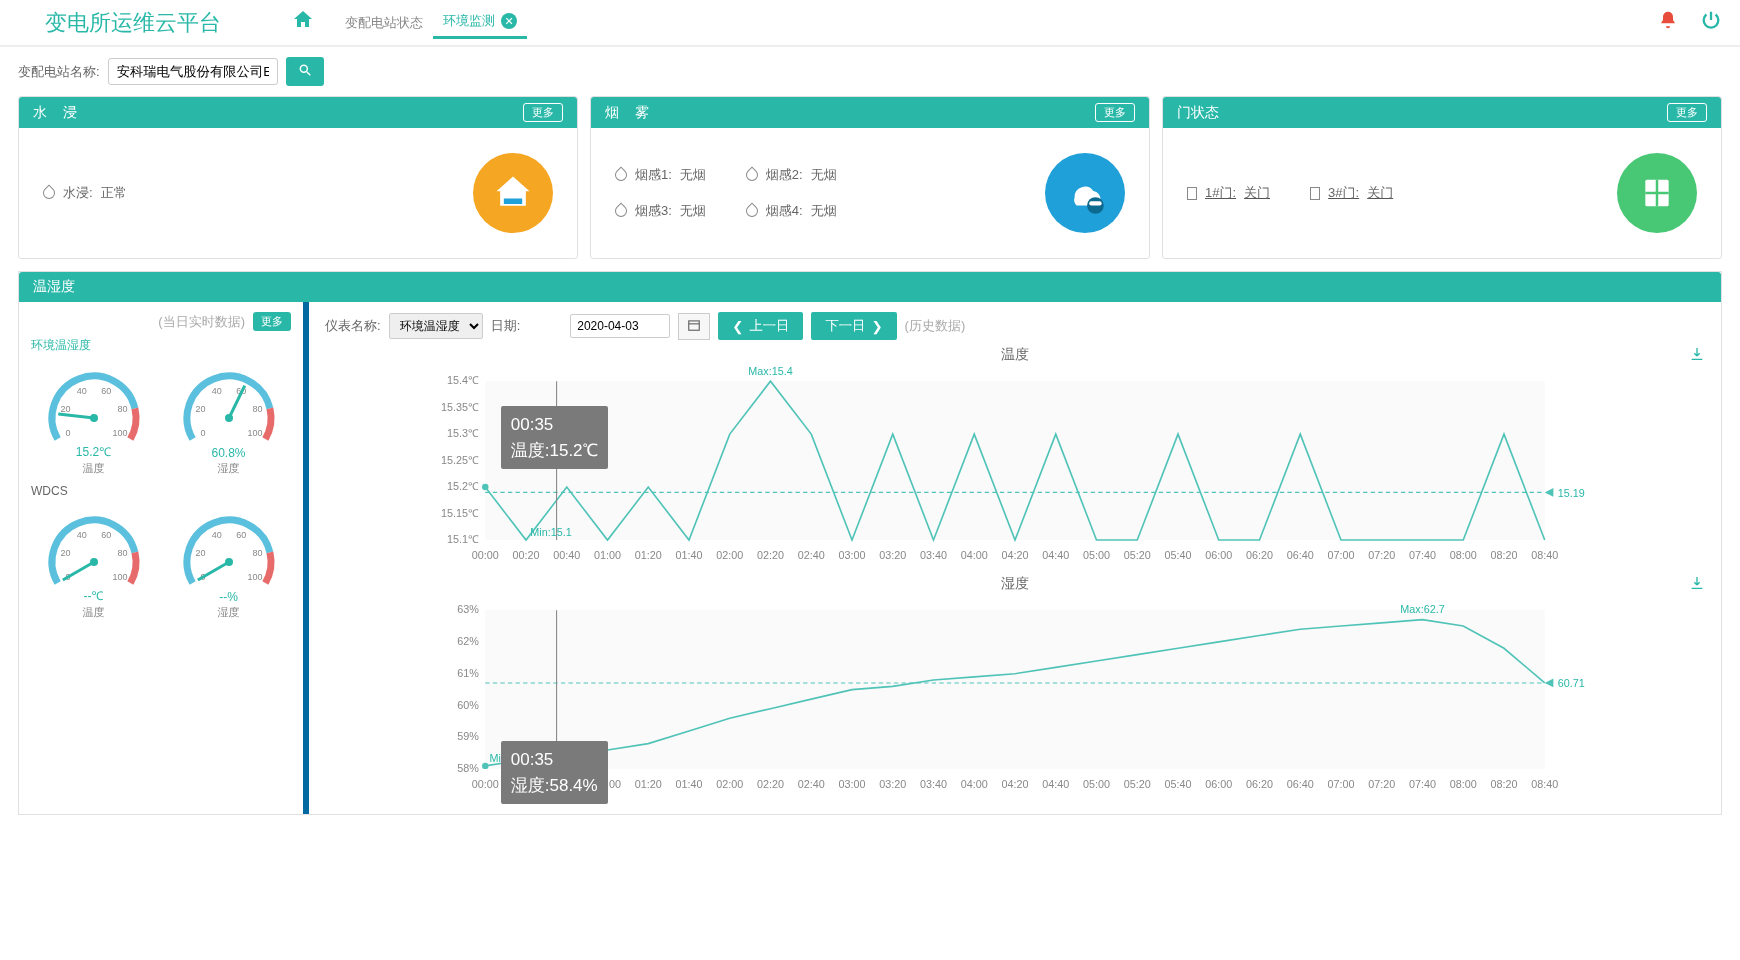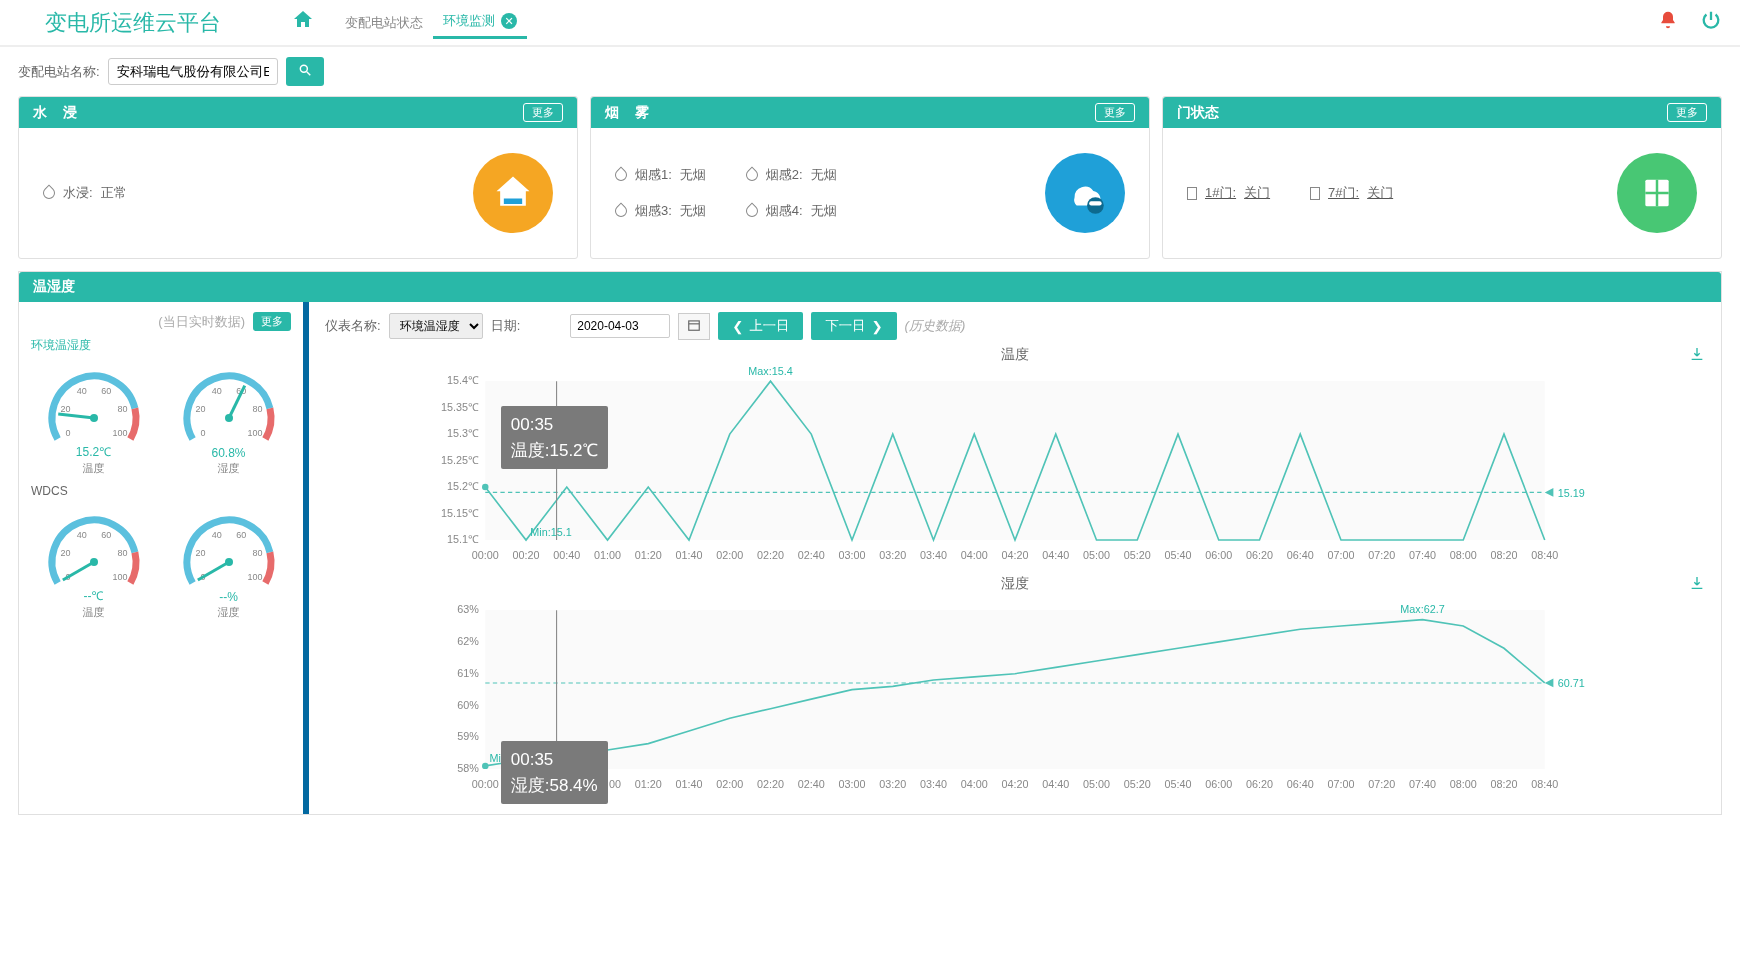--- a/index.html
+++ b/index.html
@@ -13,21 +13,21 @@
 .top-right { margin-left: auto; display: flex; gap: 22px; align-items: center; }
 .bell-icon { color: #e74c3c; font-size: 20px; cursor: pointer; }
 .power-icon { color: #29b8a8; font-size: 22px; cursor: pointer; }
 .searchbar { display: flex; align-items: center; gap: 8px; padding: 10px 18px; }
 .searchbar label { color: #666; text-align: right; }
 .searchbar input { border: 1px solid #ccc; border-radius: 3px; padding: 5px 8px; width: 170px; }
 .search-btn { background: #29b8a8; color: #fff; border: none; border-radius: 3px; padding: 6px 12px; cursor: pointer; }
 .row3 { display: flex; gap: 12px; padding: 0 18px; }
 .panel { border: 1px solid #e0e0e0; border-radius: 3px; flex: 1; background: #fff; }
 .panel-head { background: #29b8a8; color: #fff; padding: 6px 14px; display: flex; align-items: center; justify-content: space-between; border-radius: 3px 3px 0 0; }
-.panel-head .title { letter-spacing: 6px; font-size: 14px; font-weight: bold; }
+.panel-head .title { letter-spacing: 6px; font-size: 14px; }
 .more-btn { border: 1px solid #fff; background: transparent; color: #fff; font-size: 11px; padding: 1px 8px; border-radius: 3px; cursor: pointer; }
 .panel-body { padding: 22px 24px; display: flex; align-items: center; justify-content: space-between; min-height: 130px; }
 .status-list { display: flex; flex-direction: column; gap: 18px; }
 .status-grid { display: grid; grid-template-columns: 1fr 1fr; gap: 18px 40px; }
 .status-item { display: flex; align-items: center; gap: 8px; color: #666; }
 .icon-circle { width: 80px; height: 80px; border-radius: 50%; display: flex; align-items: center; justify-content: center; }
 .ic-orange { background: #f5a623; }
 .ic-blue { background: #1fa0d8; }
 .ic-green { background: #48c774; }
 .wide-panel { margin: 12px 18px 0; border: 1px solid #e0e0e0; }
@@ -40,21 +40,21 @@
 .gauge { flex: 1; text-align: center; position: relative; }
 .gauge svg { width: 120px; height: 100px; }
 .gauge .val { position: absolute; bottom: 16px; left: 0; right: 0; color: #29b8a8; font-size: 12px; }
 .gauge .lbl { color: #888; font-size: 11px; }
 .tick-lbl { font-size: 9px; fill: #888; }
 .right-col { flex: 1; padding: 10px 16px 16px; }
 .chart-toolbar { display: flex; align-items: center; gap: 8px; color: #666; margin-bottom: 6px; }
 .chart-toolbar select, .chart-toolbar input { border: 1px solid #ccc; border-radius: 2px; padding: 4px 6px; font-size: 12px; }
 .cal-btn { border: 1px solid #ccc; background: #f7f7f7; padding: 4px 8px; cursor: pointer; }
 .nav-btn { background: #29b8a8; color: #fff; border: none; padding: 5px 14px; border-radius: 2px; cursor: pointer; display: inline-flex; align-items: center; gap: 6px; }
-.hist-lbl { color: #aaa; font-style: italic; }
+.hist-lbl { color: #aaa; }
 .chart-block { position: relative; margin-top: 6px; }
 .chart-title { text-align: center; color: #666; font-size: 14px; margin-bottom: 2px; }
 .dl-icon { position: absolute; right: 0; top: 0; color: #29b8a8; cursor: pointer; }
 .linechart { width: 100%; height: 200px; }
 .tooltip-box { position: absolute; background: #7a7a7a; color: #fff; font-size: 17px; padding: 6px 10px; border-radius: 2px; line-height: 1.5; }
 .axis-text { font-size: 10px; fill: #888; }
 .chart-line { fill: none; stroke: #4fc3b7; stroke-width: 1.5; }
 .avg-line { stroke: #4fc3b7; stroke-width: 1; stroke-dasharray: 4 3; }
 .cursor-line { stroke: #888; stroke-width: 1; }
 .anno { font-size: 10px; fill: #29b8a8; }
@@ -173,21 +173,21 @@
     </div>
     <div class="panel-body">
       <div class="status-grid" style="grid-template-columns:1fr 1fr;text-decoration:underline;">
         <div class="status-item">
             <span class="door-ic"></span>
             <span>1#门:</span>
             <span>关门</span>
           </div>
         <div class="status-item">
             <span class="door-ic"></span>
-            <span>7#门:</span>
+            <span>3#门:</span>
             <span>关门</span>
           </div>
       </div>
       <div class="icon-circle ic-green">
         <svg width="40" height="40" viewBox="0 0 24 24">
             <rect x="5" y="4" width="14" height="16" rx="1" fill="#fff"></rect>
             <line x1="12" y1="4" x2="12" y2="20" stroke="#48c774" stroke-width="1.5"></line>
             <line x1="5" y1="12" x2="19" y2="12" stroke="#48c774" stroke-width="1.5"></line>
           </svg>
       </div>

